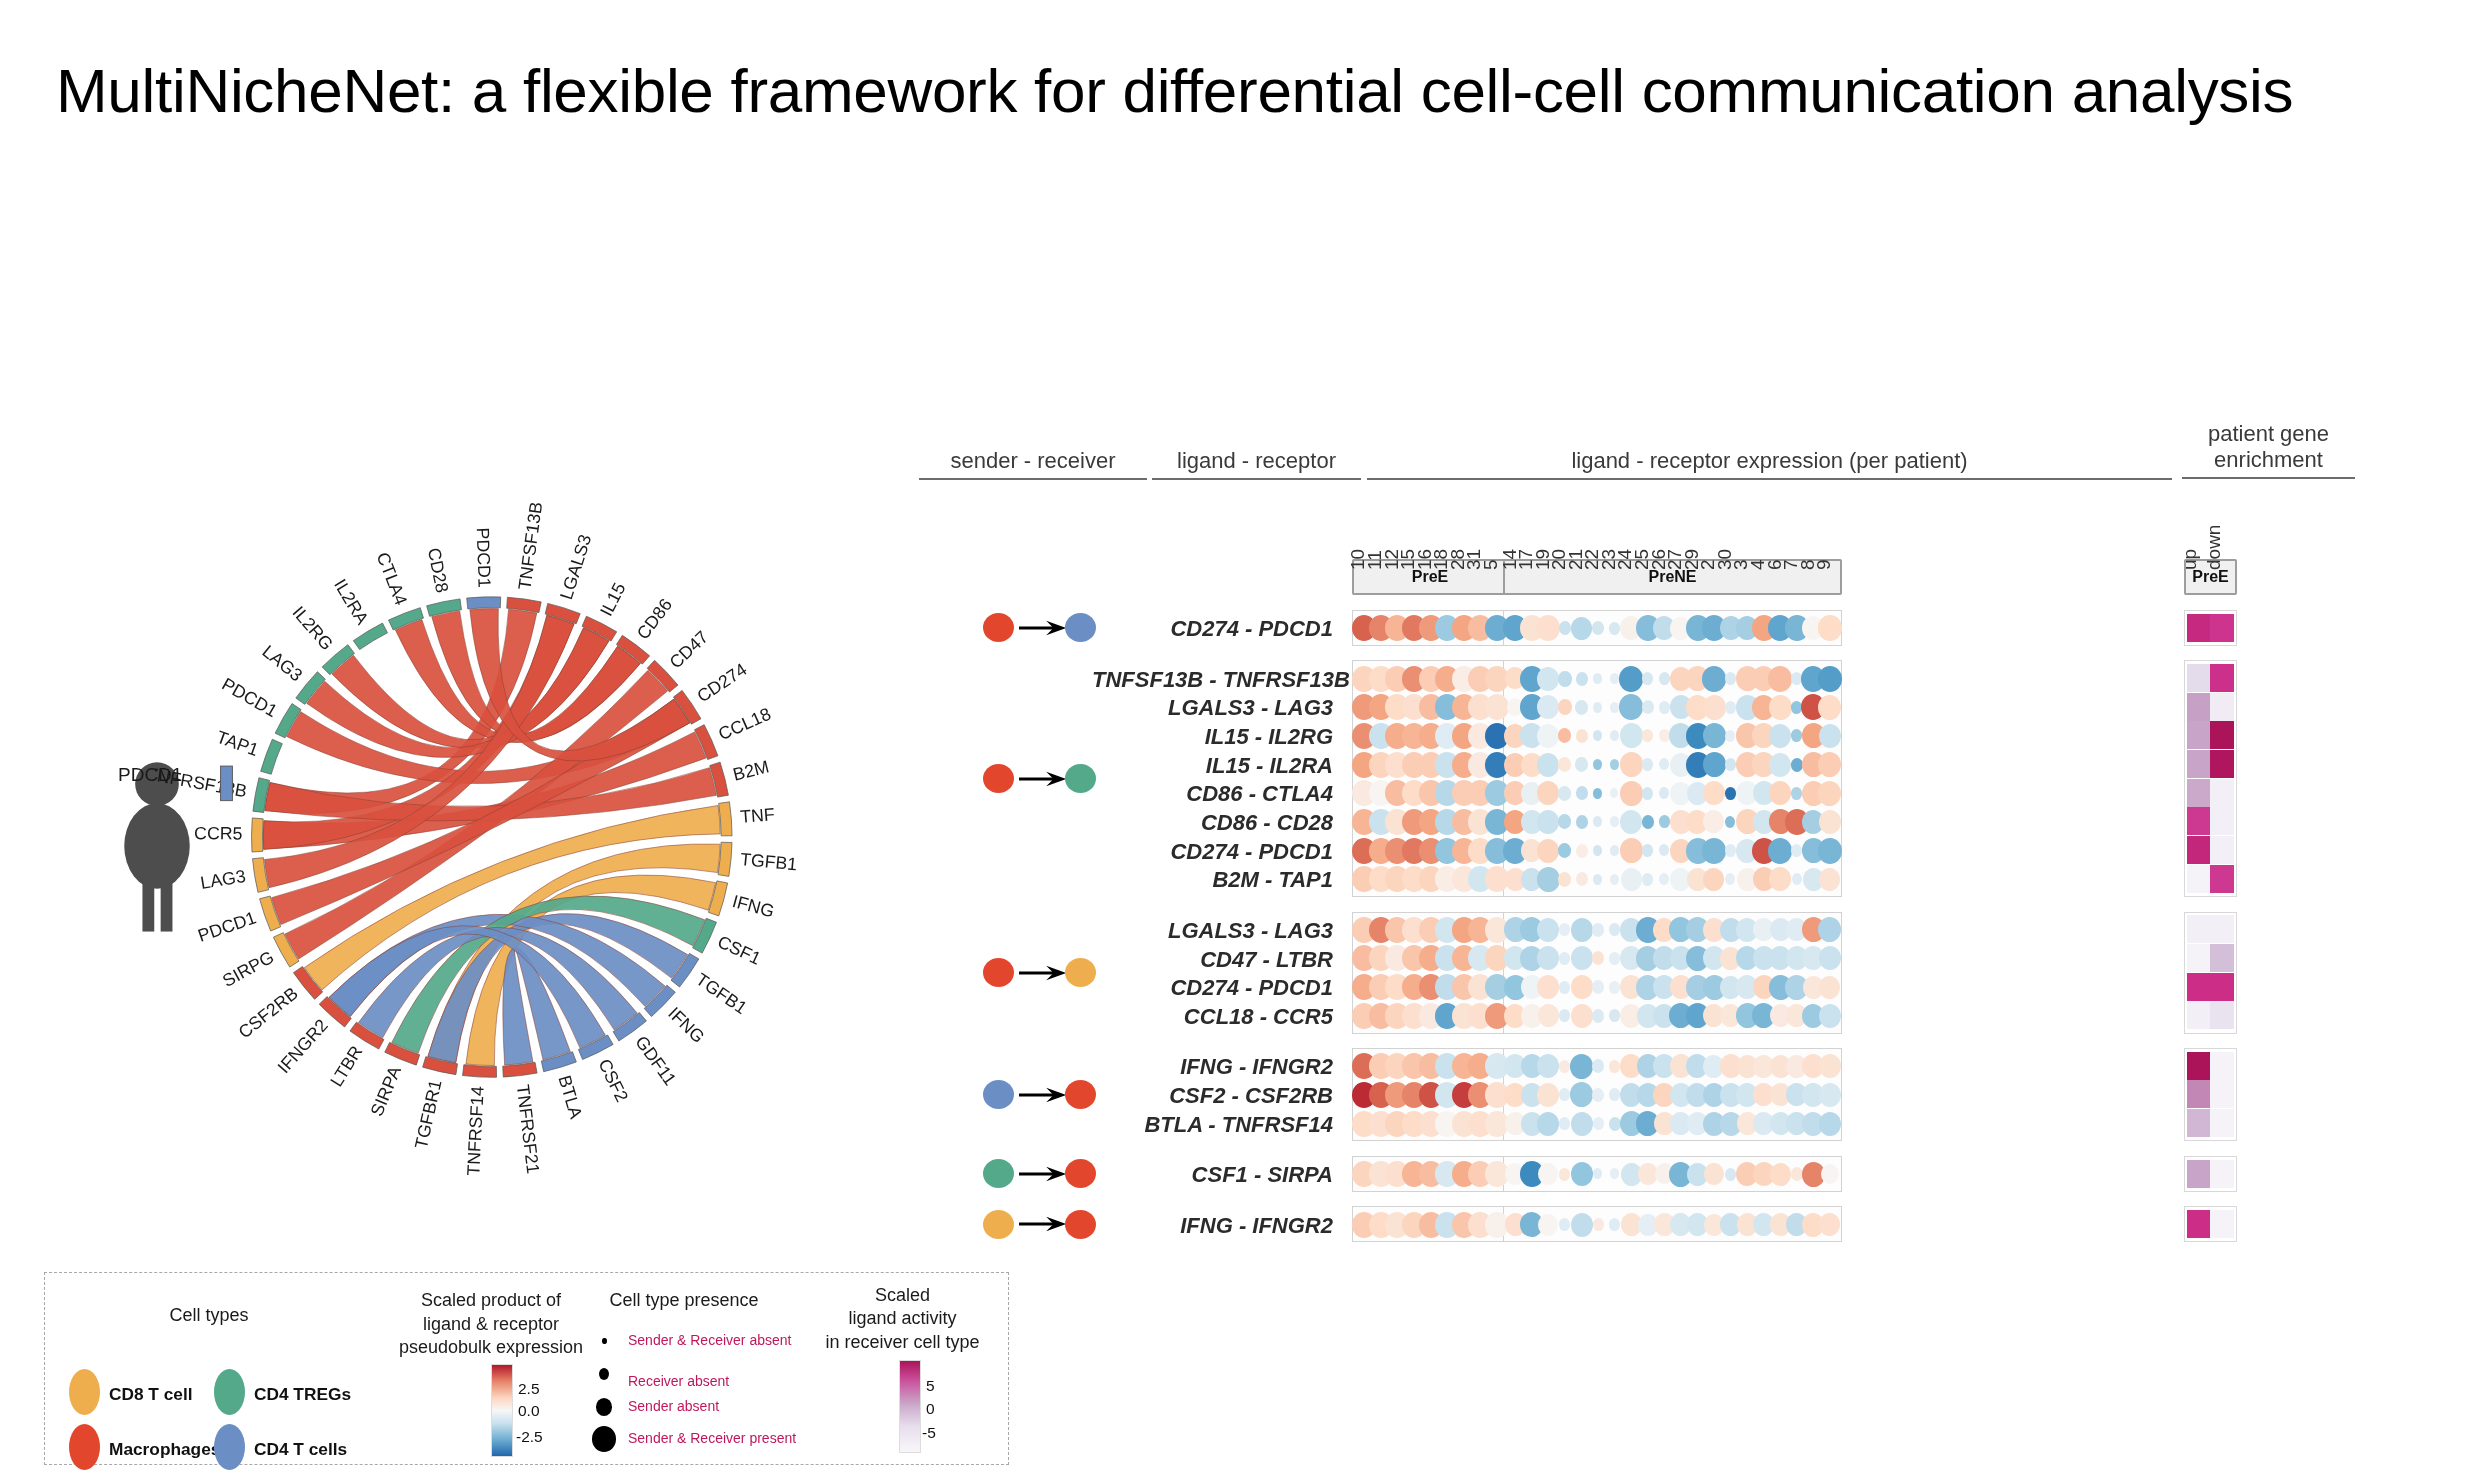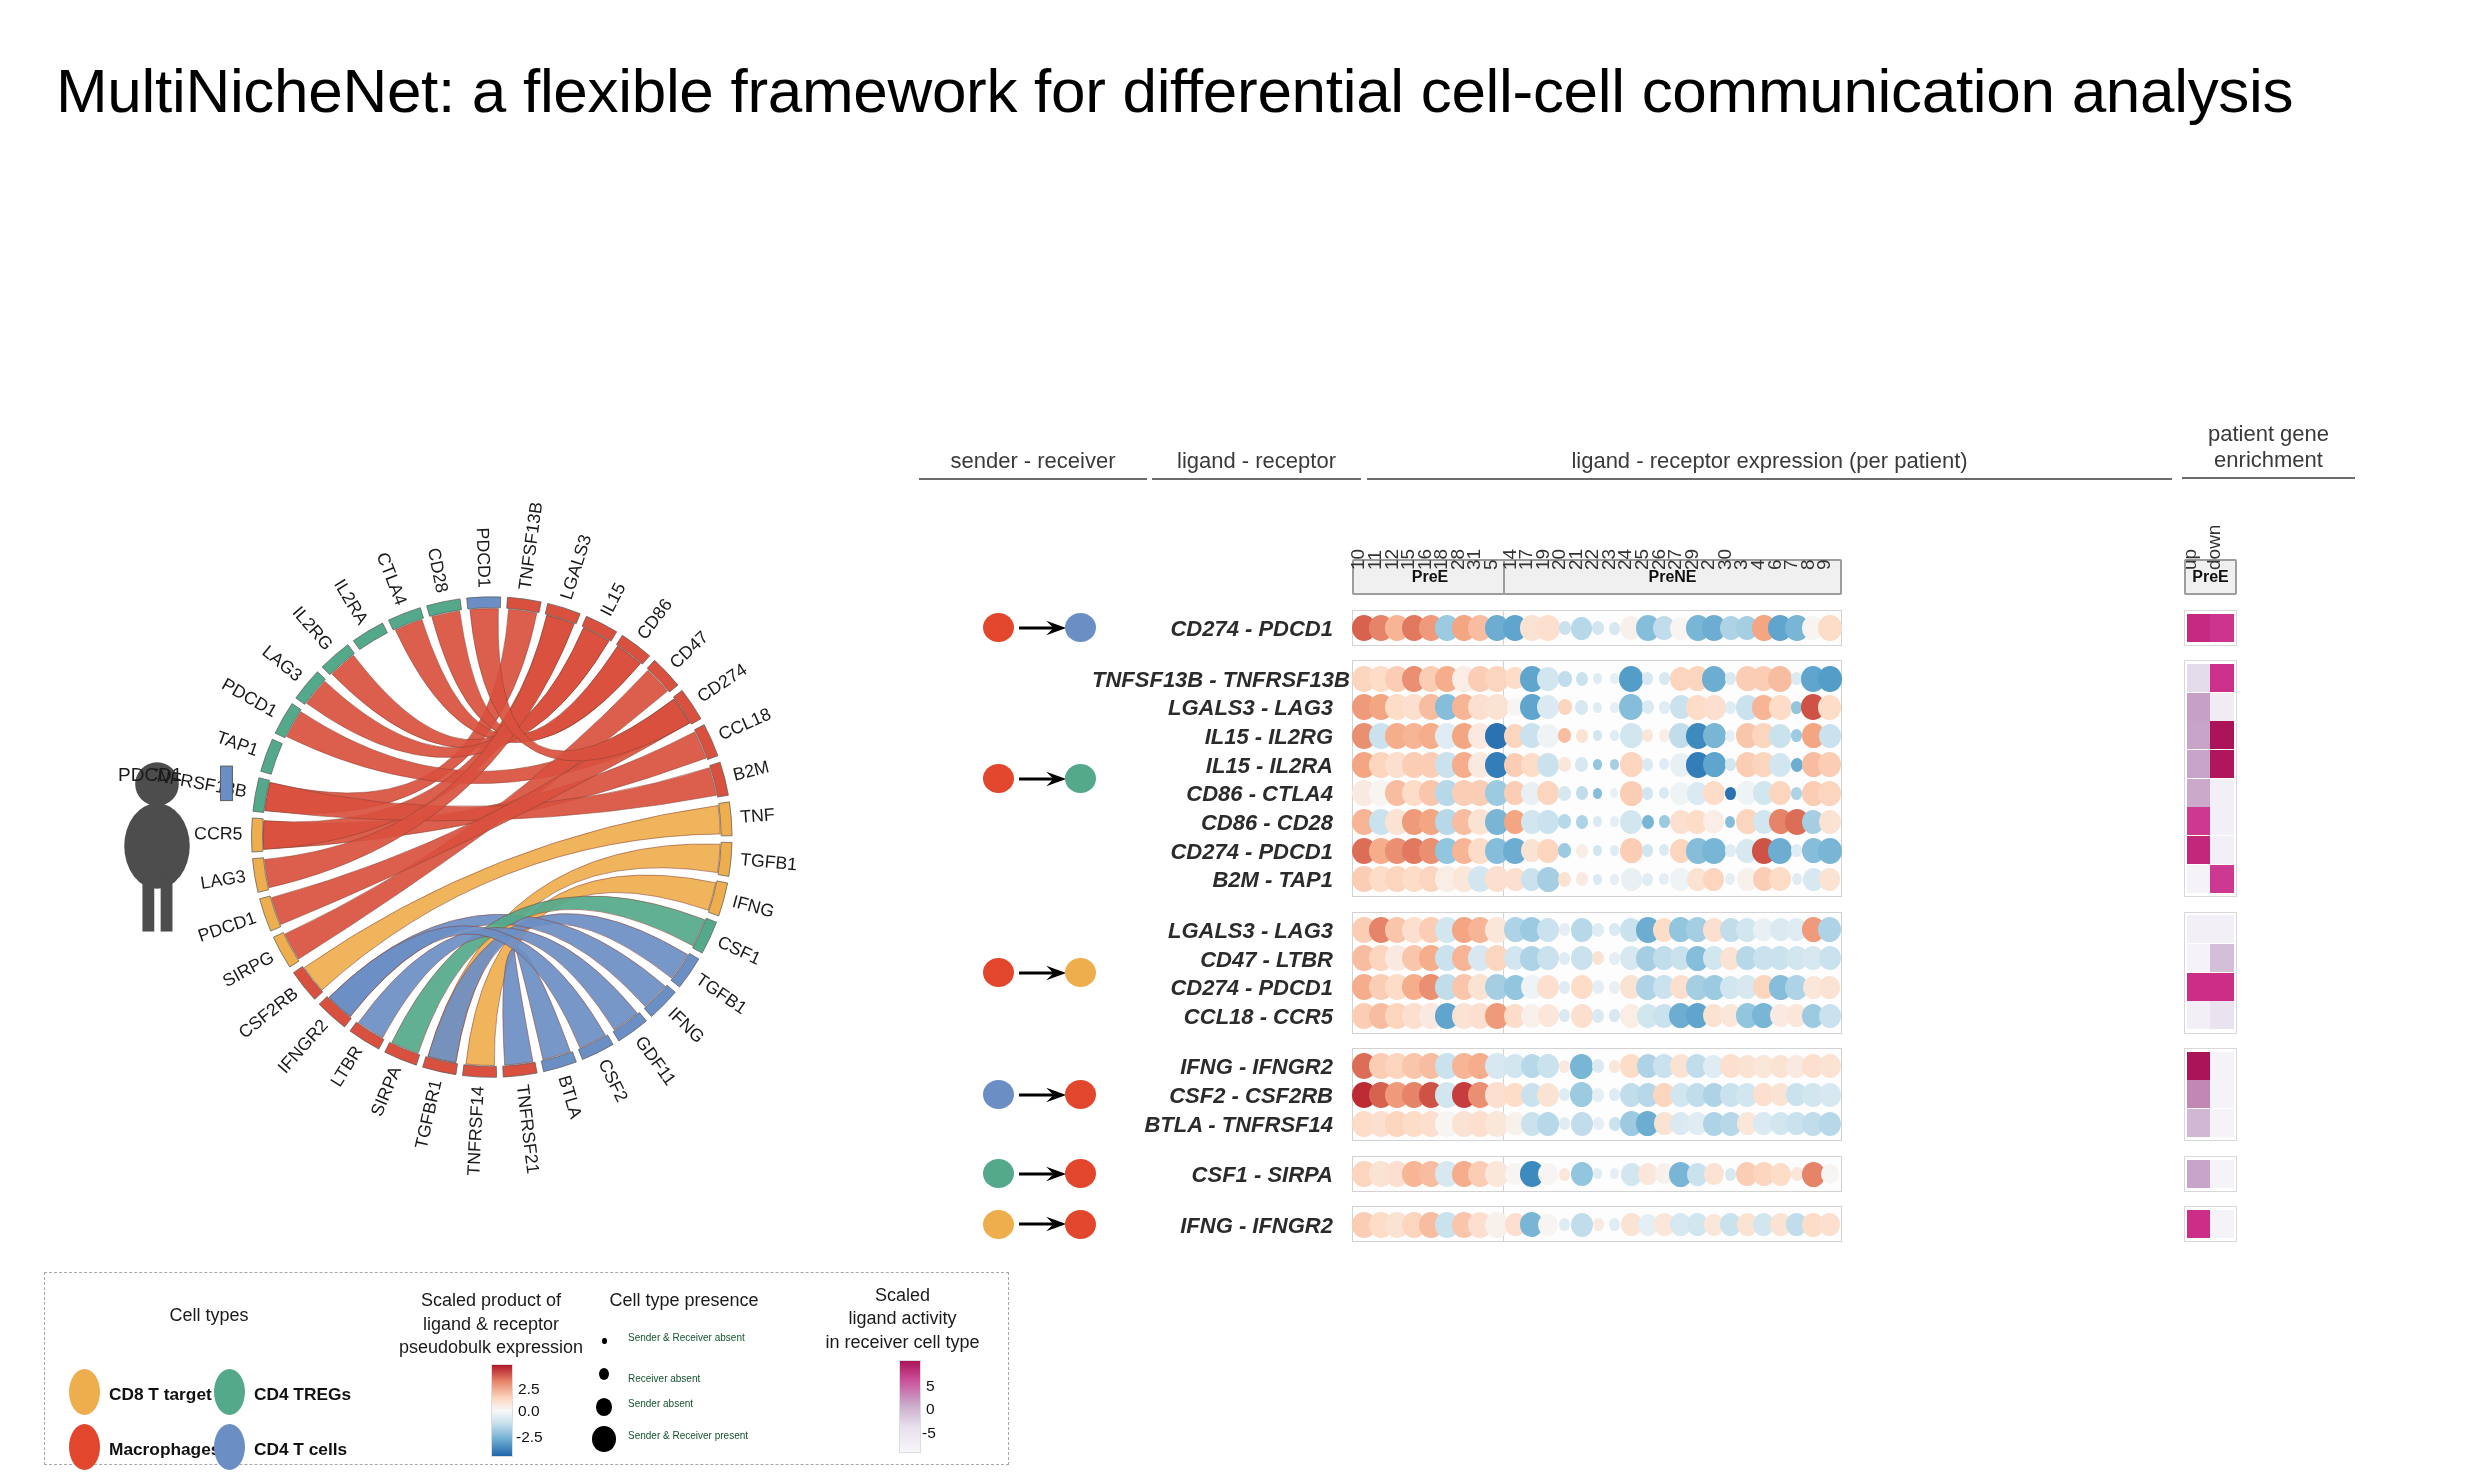--- a/index.html
+++ b/index.html
@@ -49,21 +49,21 @@
 
   
   #legend{position:absolute;left:44px;top:1272px;width:965px;height:193px;
      box-sizing:border-box;border:1.8px dashed #a8a8a8;background:#fff;}
   .lg-title{position:absolute;font-size:18px;color:#1a1a1a;text-align:center;line-height:1.3;}
   .lg-swatch{position:absolute;width:31px;height:46px;border-radius:50%;}
   .lg-name{position:absolute;font-size:17.3px;font-weight:700;color:#111;white-space:nowrap;}
   .lg-bar{position:absolute;width:20px;border:0.9px solid #ddd;}
   .lg-tick{position:absolute;font-size:15.5px;color:#111;}
   .lg-presence-dot{position:absolute;background:#000;border-radius:50%;}
-  .lg-presence-txt{position:absolute;font-size:10px;color:#14532d;white-space:nowrap;}
+  .lg-presence-txt{position:absolute;font-size:14px;color:#be185d;white-space:nowrap;}
 </style>
 </head>
 <body>
 
 <div id="slide-title">MultiNicheNet: a flexible framework for differential cell-cell communication analysis</div>
 
 <div id="circos-panel">
 
 
   <svg id="person-icon" width="82" height="182" viewBox="0 0 90 200">
@@ -862,21 +862,21 @@
       <div class="enr-cell" style="left:1268px;top:864px;width:24px;height:28px;background:rgb(203,45,135);"></div>
       <div class="enr-cell" style="left:1291px;top:864px;width:24px;height:28px;background:rgb(246,243,248);"></div>
     </div>
 </div>
 
 <div id="legend">
 
   <div class="lg-title" style="left:55px;top:31px;width:218px;">Cell types</div>
 
   <div class="lg-swatch" style="left: 24px; top: 96px; background: rgb(238, 174, 78);"></div>
-  <div class="lg-name" style="left:64px;top:111px;">CD8 T target</div>
+  <div class="lg-name" style="left:64px;top:111px;">CD8 T cell</div>
   <div class="lg-swatch" style="left: 169px; top: 96px; background: rgb(85, 169, 139);"></div>
   <div class="lg-name" style="left:209px;top:111px;">CD4 TREGs</div>
   <div class="lg-swatch" style="left: 24px; top: 151px; background: rgb(226, 71, 46);"></div>
   <div class="lg-name" style="left:64px;top:166px;">Macrophages</div>
   <div class="lg-swatch" style="left: 169px; top: 151px; background: rgb(107, 142, 196);"></div>
   <div class="lg-name" style="left:209px;top:166px;">CD4 T cells</div>
 
   <div class="lg-title" style="left:346px;top:16.4px;width:200px;">
     <span>Scaled product of</span><br>
     <span>ligand &amp; receptor</span><br>

